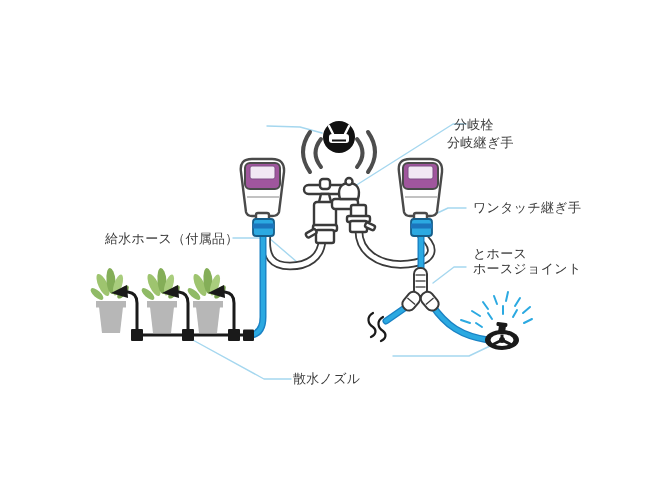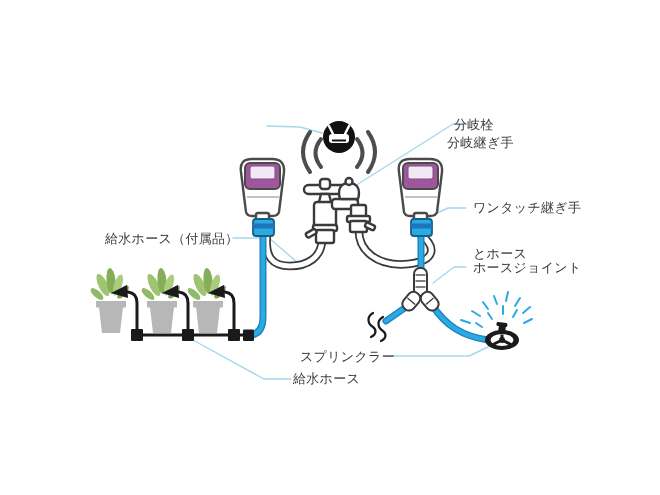--- a/index.html
+++ b/index.html
@@ -213,16 +213,15 @@
       <rect x="329" y="134" width="20" height="9" rx="3" fill="#ffffff"></rect>
       <line x1="332" y1="140.5" x2="346" y2="140.5" stroke="#111111" stroke-width="2"></line>
     </g>
   </svg>
 
   <div class="lbl" style="left:105px;top:230px;">給水ホース（付属品）</div>
   <div class="lbl" style="left:454px;top:116px;">分岐栓</div>
   <div class="lbl" style="left:447px;top:134px;">分岐継ぎ手</div>
   <div class="lbl" style="left:473px;top:199px;">ワンタッチ継ぎ手</div>
   <div class="lbl" style="left:473px;top:217px;margin-top:28px;">とホース</div>
-  <div class="lbl" style="left:473px;top:260px;font-family:Liberation Mono, monospace;">ホースジョイント</div>
-  <div class="lbl" style="left:300px;top:348px;">スプリンクラー</div>
-  <div class="lbl" style="left:293px;top:370px;">給水ホース</div>
+  <div class="lbl" style="left:473px;top:260px;">ホースジョイント</div>
+  <div class="lbl" style="left:293px;top:370px;">散水ノズル</div>
 </div>
 
 </body></html>

